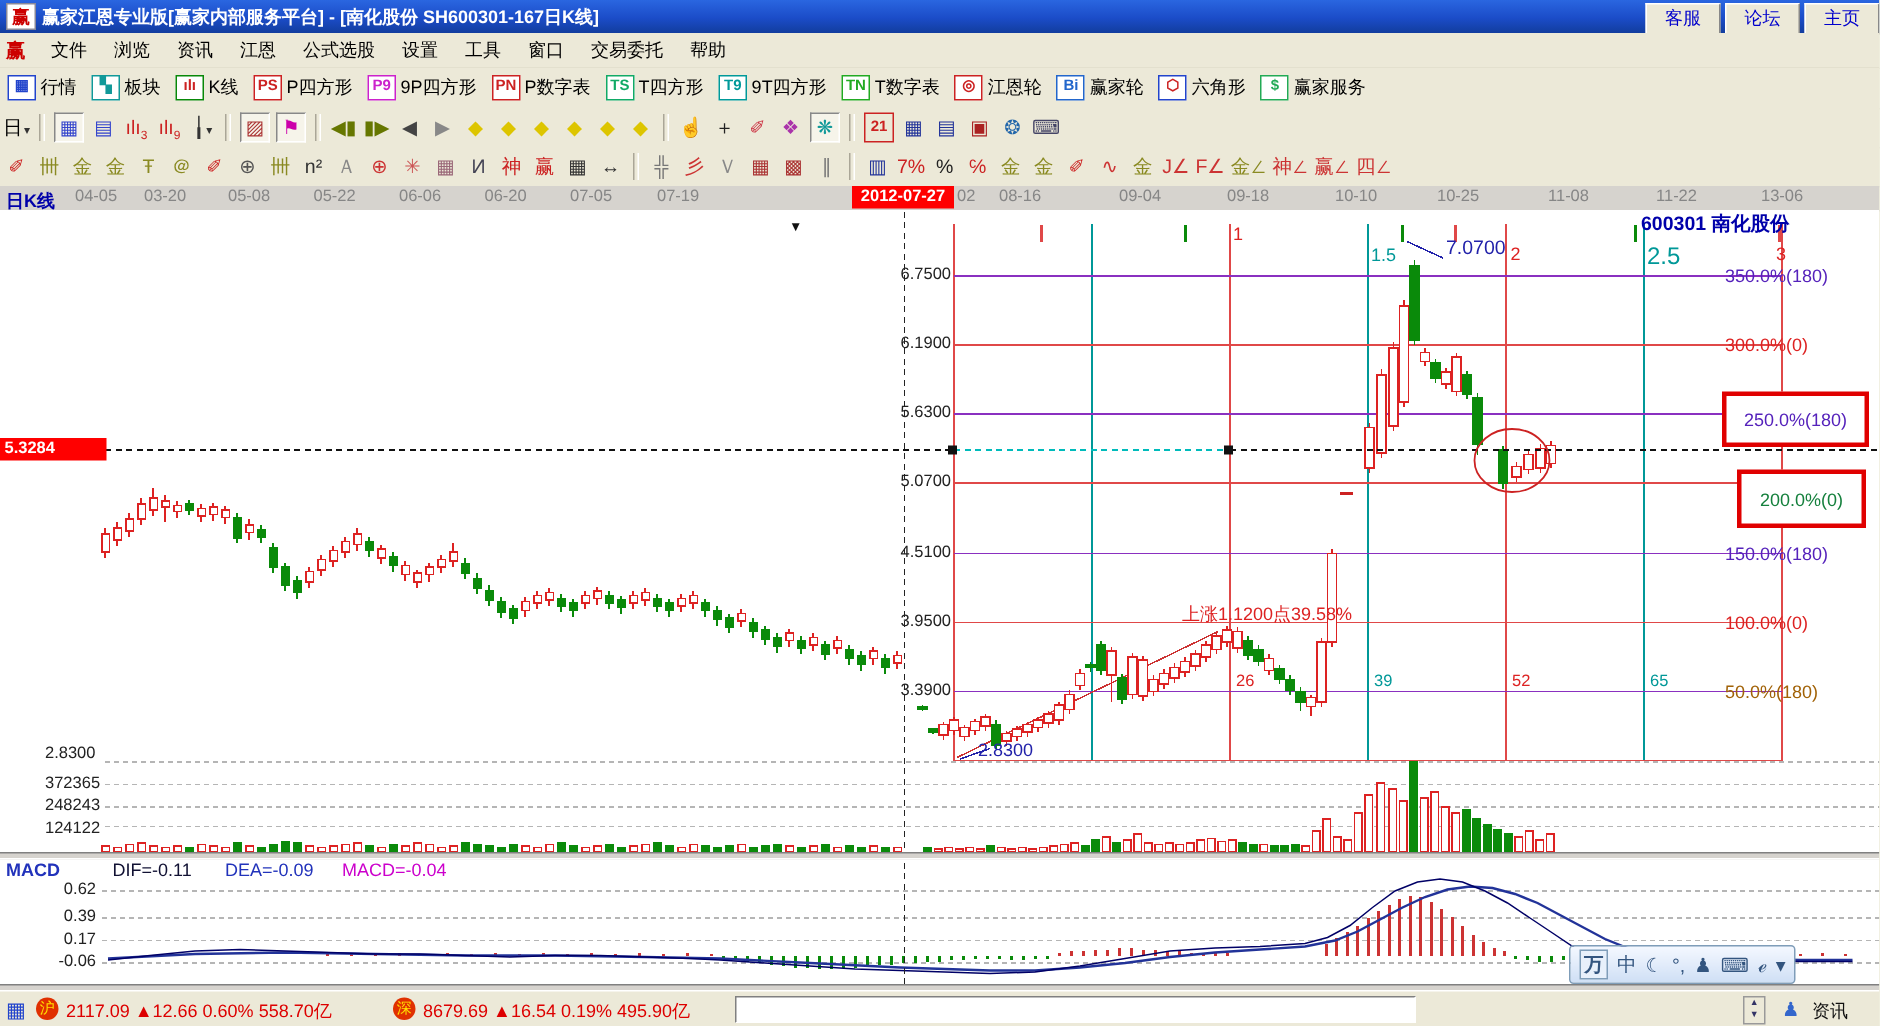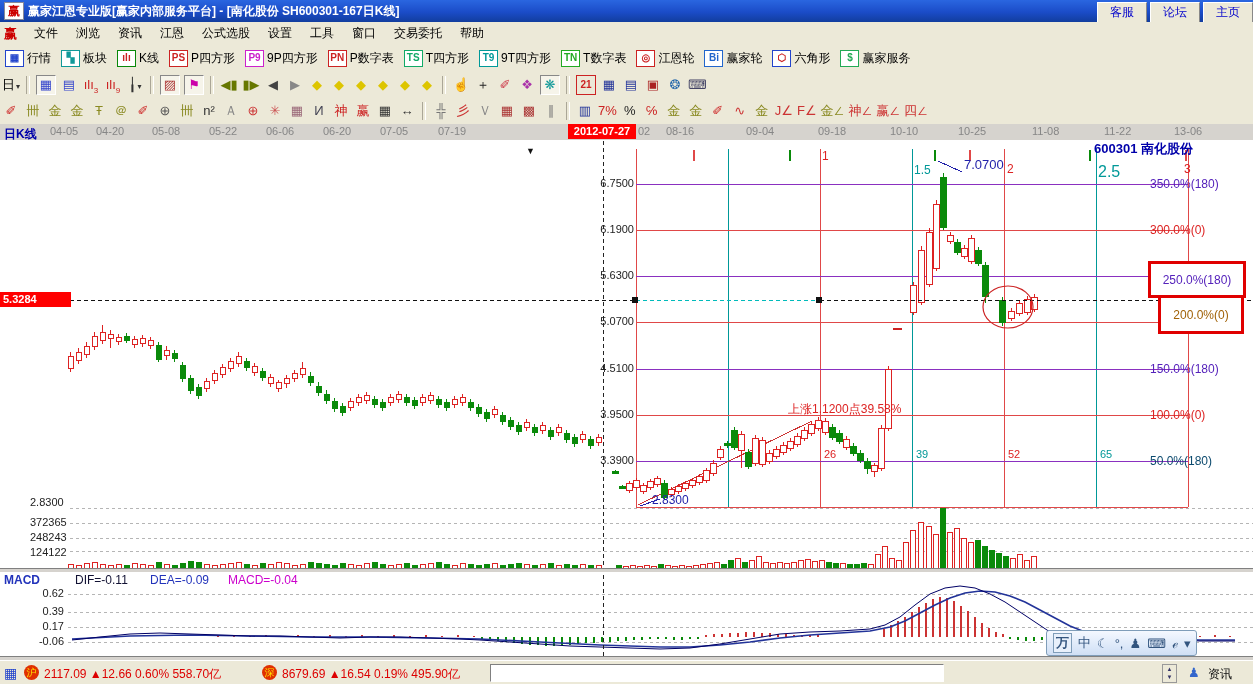--- a/index.html
+++ b/index.html
@@ -232,21 +232,21 @@
       <span class="ticon" style="color: rgb(204, 51, 51);">J∠</span>
       <span class="ticon" style="color: rgb(204, 51, 51);">F∠</span>
       <span class="ticon" style="color: rgb(138, 138, 34);">金∠</span>
       <span class="ticon" style="color: rgb(204, 51, 51);">神∠</span>
       <span class="ticon" style="color: rgb(204, 51, 51);">赢∠</span>
       <span class="ticon" style="color: rgb(204, 51, 51);">四∠</span>
     </div>
 
   <div class="datebar" id="datebar">
       <div class="dtick" style="left:50px;">04-05</div>
-      <div class="dtick" style="left:96px;">04-20</div>
+      <div class="dtick" style="left:96px;">03-20</div>
       <div class="dtick" style="left:152px;">05-08</div>
       <div class="dtick" style="left:209px;">05-22</div>
       <div class="dtick" style="left:266px;">06-06</div>
       <div class="dtick" style="left:323px;">06-20</div>
       <div class="dtick" style="left:380px;">07-05</div>
       <div class="dtick" style="left:438px;">07-19</div>
       <div class="dtick" style="left:638px;">02</div>
       <div class="dtick" style="left:666px;">08-16</div>
       <div class="dtick" style="left:746px;">09-04</div>
       <div class="dtick" style="left:818px;">09-18</div>
@@ -787,23 +787,23 @@
       <div class="lbl" style="left:1150px;top:177px;font-size:12px;color:#5522bb;">350.0%(180)</div>
       <div class="lbl" style="left:594px;top:223px;width:40px;text-align:right;color:#222;">6.1900</div>
       <div class="lbl" style="left:1150px;top:223px;font-size:12px;color:#dd2222;">300.0%(0)</div>
       <div class="lbl" style="left:594px;top:269px;width:40px;text-align:right;color:#222;">5.6300</div>
       <div class="lbl" style="left:594px;top:315px;width:40px;text-align:right;color:#222;">5.0700</div>
       <div class="lbl" style="left:594px;top:362px;width:40px;text-align:right;color:#222;">4.5100</div>
       <div class="lbl" style="left:1150px;top:362px;font-size:12px;color:#5522bb;">150.0%(180)</div>
       <div class="lbl" style="left:594px;top:408px;width:40px;text-align:right;color:#222;">3.9500</div>
       <div class="lbl" style="left:1150px;top:408px;font-size:12px;color:#dd2222;">100.0%(0)</div>
       <div class="lbl" style="left:594px;top:454px;width:40px;text-align:right;color:#222;">3.3900</div>
-      <div class="lbl" style="left:1150px;top:454px;font-size:12px;color:#0c4a6e;">50.0%(180)</div>
+      <div class="lbl" style="left:1150px;top:454px;font-size:12px;color:#a16207;">50.0%(180)</div>
       <div class="redbox" style="left:1148px;top:261px;width:92px;height:31px;color:#5522bb;">250.0%(180)</div>
-      <div class="redbox" style="left:1158px;top:295px;width:80px;height:33px;color:#a16207;">200.0%(0)</div>
+      <div class="redbox" style="left:1158px;top:313px;width:80px;height:33px;color:#15803d;">200.0%(0)</div>
       <div class="lbl" style="left:822px;top:149px;color:#dd2222;font-size:12px;">1</div>
       <div class="lbl" style="left:914px;top:163px;color:#009898;font-size:12px;">1.5</div>
       <div class="lbl" style="left:1007px;top:162px;color:#dd2222;font-size:12px;">2</div>
       <div class="lbl" style="left:1098px;top:163px;color:#009898;font-size:16px;">2.5</div>
       <div class="lbl" style="left:1184px;top:162px;color:#dd2222;font-size:12px;">3</div>
       <div class="lbl" style="left:824px;top:448px;color:#dd2222;">26</div>
       <div class="lbl" style="left:916px;top:448px;color:#009898;">39</div>
       <div class="lbl" style="left:1008px;top:448px;color:#dd2222;">52</div>
       <div class="lbl" style="left:1100px;top:448px;color:#009898;">65</div>
       <div class="lbl" style="left:788px;top:401px;color:#dd2222;font-size:12px;">上涨1.1200点39.58%</div>

